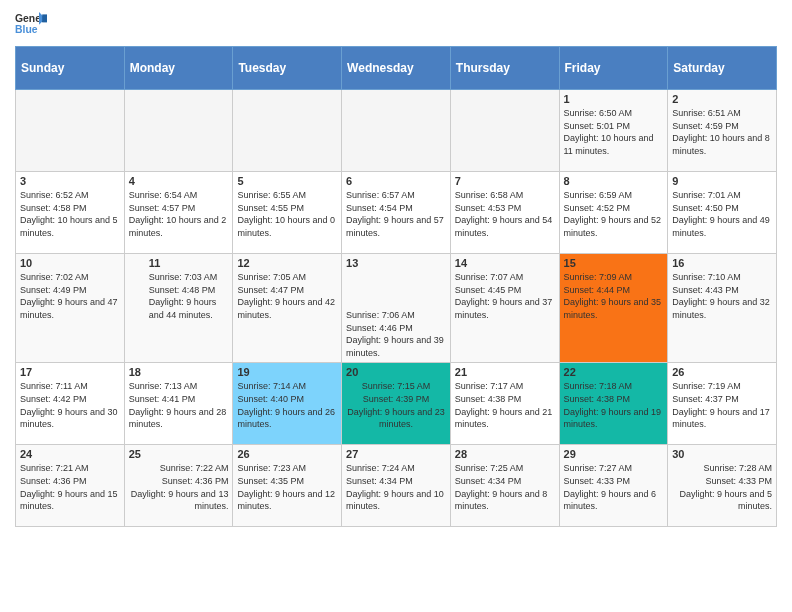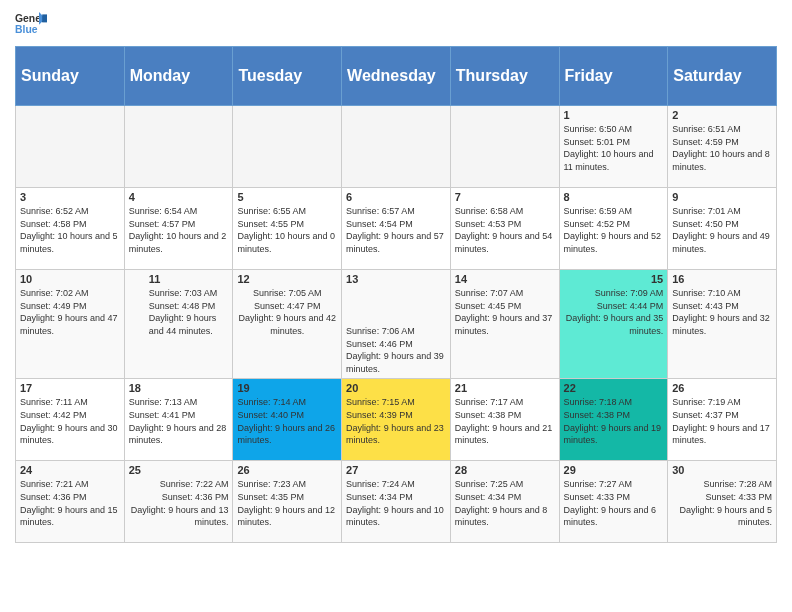--- a/index.html
+++ b/index.html
@@ -44,22 +44,22 @@
     }
     .calendar {
       width: 100%;
       border-collapse: collapse;
       table-layout: fixed;
     }
     .calendar th {
       background: #4a7fc1;
       color: #fff;
       text-align: left;
-      padding: 20px 5px;
-      font-size: 16px;
+      padding: 14px 5px;
+      font-size: 12px;
       border: 1px solid #6a9fd1;
       margin-left: 9px;
     }
     .calendar td {
       vertical-align: top;
       padding: 3px 4px;
       border: 1px solid #ccc;
       font-size: 9.5px;
       color: #333;
       height: 82px;
@@ -189,37 +189,37 @@
 Daylight: 9 hours and 47 minutes.</div>
           </td>
           <td style="background: rgb(249, 249, 249); padding-left: 24px;">
             <span class="day-num">11</span>
             <div class="day-info" style="white-space: pre-line;">Sunrise: 7:03 AM
 Sunset: 4:48 PM
 Daylight: 9 hours and 44 minutes.</div>
           </td>
           <td style="background: rgb(249, 249, 249);">
             <span class="day-num">12</span>
-            <div class="day-info" style="white-space: pre-line; text-align: center;">Sunrise: 7:05 AM
+            <div class="day-info" style="white-space: pre-line;">Sunrise: 7:05 AM
 Sunset: 4:47 PM
 Daylight: 9 hours and 42 minutes.</div>
           </td>
           <td style="background: rgb(249, 249, 249);">
             <span class="day-num">13</span>
             <div class="day-info" style="white-space: pre-line; margin-top: 40px;">Sunrise: 7:06 AM
 Sunset: 4:46 PM
 Daylight: 9 hours and 39 minutes.</div>
           </td>
           <td style="background: rgb(249, 249, 249);">
             <span class="day-num">14</span>
             <div class="day-info" style="white-space: pre-line;">Sunrise: 7:07 AM
 Sunset: 4:45 PM
 Daylight: 9 hours and 37 minutes.</div>
           </td>
-          <td style="background: #5eead4; text-align: right;">
+          <td style="background: #f97316;">
             <span class="day-num">15</span>
             <div class="day-info" style="white-space: pre-line;">Sunrise: 7:09 AM
 Sunset: 4:44 PM
 Daylight: 9 hours and 35 minutes.</div>
           </td>
           <td style="background: rgb(249, 249, 249);">
             <span class="day-num">16</span>
             <div class="day-info" style="white-space: pre-line;">Sunrise: 7:10 AM
 Sunset: 4:43 PM
 Daylight: 9 hours and 32 minutes.</div>
@@ -231,29 +231,29 @@
             <div class="day-info" style="white-space: pre-line;">Sunrise: 7:11 AM
 Sunset: 4:42 PM
 Daylight: 9 hours and 30 minutes.</div>
           </td>
           <td style="background: rgb(255, 255, 255);">
             <span class="day-num">18</span>
             <div class="day-info" style="white-space: pre-line;">Sunrise: 7:13 AM
 Sunset: 4:41 PM
 Daylight: 9 hours and 28 minutes.</div>
           </td>
-          <td style="background: #0ea5e9;">
+          <td style="background: #7dd3fc;">
             <span class="day-num">19</span>
             <div class="day-info" style="white-space: pre-line;">Sunrise: 7:14 AM
 Sunset: 4:40 PM
 Daylight: 9 hours and 26 minutes.</div>
           </td>
-          <td style="background: #fde047;">
+          <td style="background: #14b8a6;">
             <span class="day-num">20</span>
-            <div class="day-info" style="white-space: pre-line;">Sunrise: 7:15 AM
+            <div class="day-info" style="white-space: pre-line; text-align: center;">Sunrise: 7:15 AM
 Sunset: 4:39 PM
 Daylight: 9 hours and 23 minutes.</div>
           </td>
           <td style="background: rgb(255, 255, 255);">
             <span class="day-num">21</span>
             <div class="day-info" style="white-space: pre-line;">Sunrise: 7:17 AM
 Sunset: 4:38 PM
 Daylight: 9 hours and 21 minutes.</div>
           </td>
           <td style="background: #14b8a6;">

